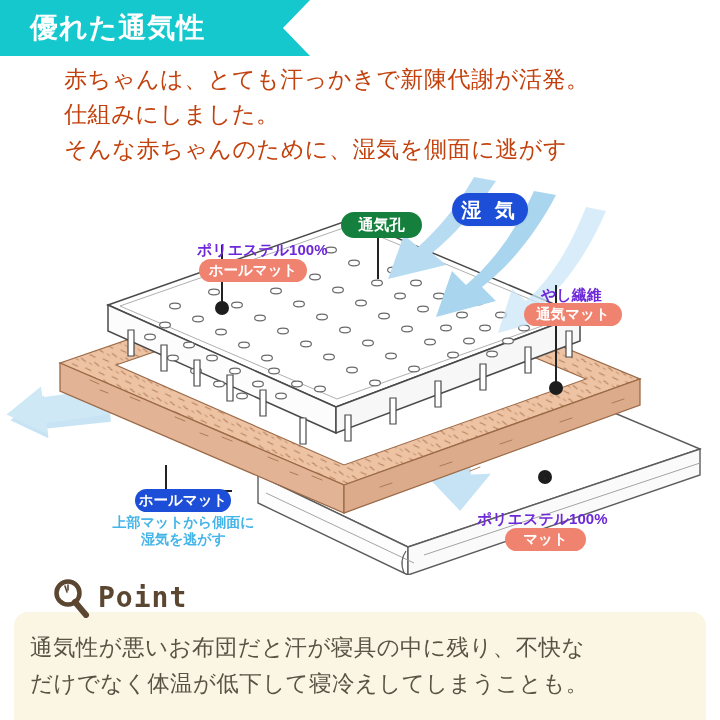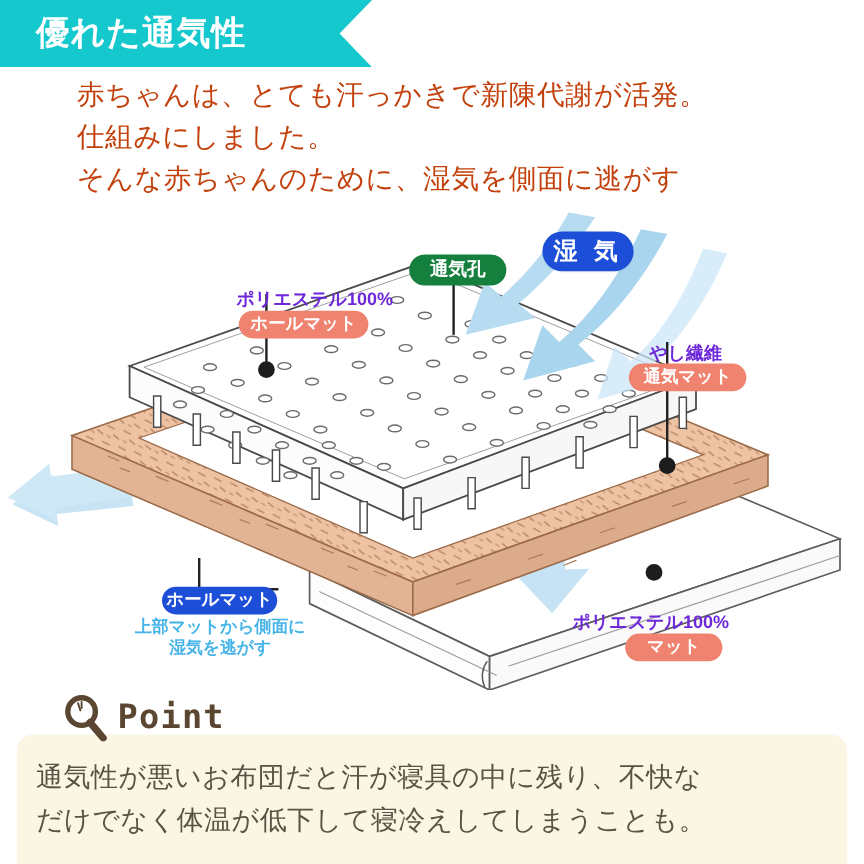--- a/index.html
+++ b/index.html
@@ -53,21 +53,21 @@
 
   #pill-hole{left:199px;top:215px;width:108px;height:23px;font-size:14.5px;}
   #sub-hole{left:197px;top:241px;font-size:15px;}
   #pill-vent{left:341px;top:212px;width:81px;height:26px;font-size:15.5px;}
   #pill-humid{left:452px;top:193px;width:76px;height:33px;font-size:20px;letter-spacing:4px;
                box-shadow:0 1px 2px rgba(0,0,0,.06);}
   #pill-airmat{left:524px;top:259px;width:98px;height:23px;font-size:14.5px;}
   #sub-airmat{left:541px;top:286px;font-size:15px;}
   #pill-flow{left:135px;top:489px;width:96px;height:23px;font-size:14.5px;}
   #sub-flow{left:106px;top:514px;font-size:14px;width:155px;}
-  #pill-mat{left:521px;top:484px;width:81px;height:23px;font-size:14.5px;text-align:center;}
+  #pill-mat{left:505px;top:484px;width:81px;height:23px;font-size:14.5px;text-align:center;}
   #sub-mat{left:477px;top:510px;font-size:15px;}
 
   
   .point-panel{
     position:absolute;left:14px;top:612px;width:692px;height:108px;
     background:#fbf6e4;border-radius:14px 14px 0 0;
   }
   .point-head{position:absolute;left:52px;top:578px;display:flex;align-items:center;gap:8px;}
   .point-label{color:#5b4631;font-size:28px;font-weight:bold;letter-spacing:1px;line-height:1;
     font-family:"DejaVu Sans Mono","Liberation Mono",monospace;}

